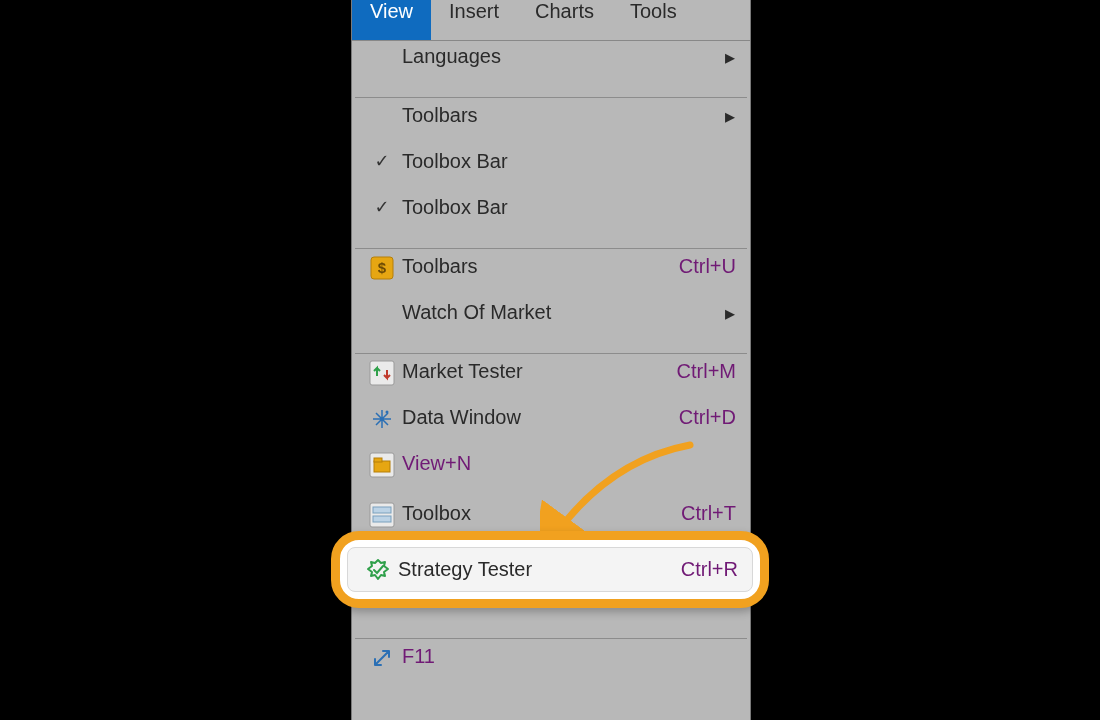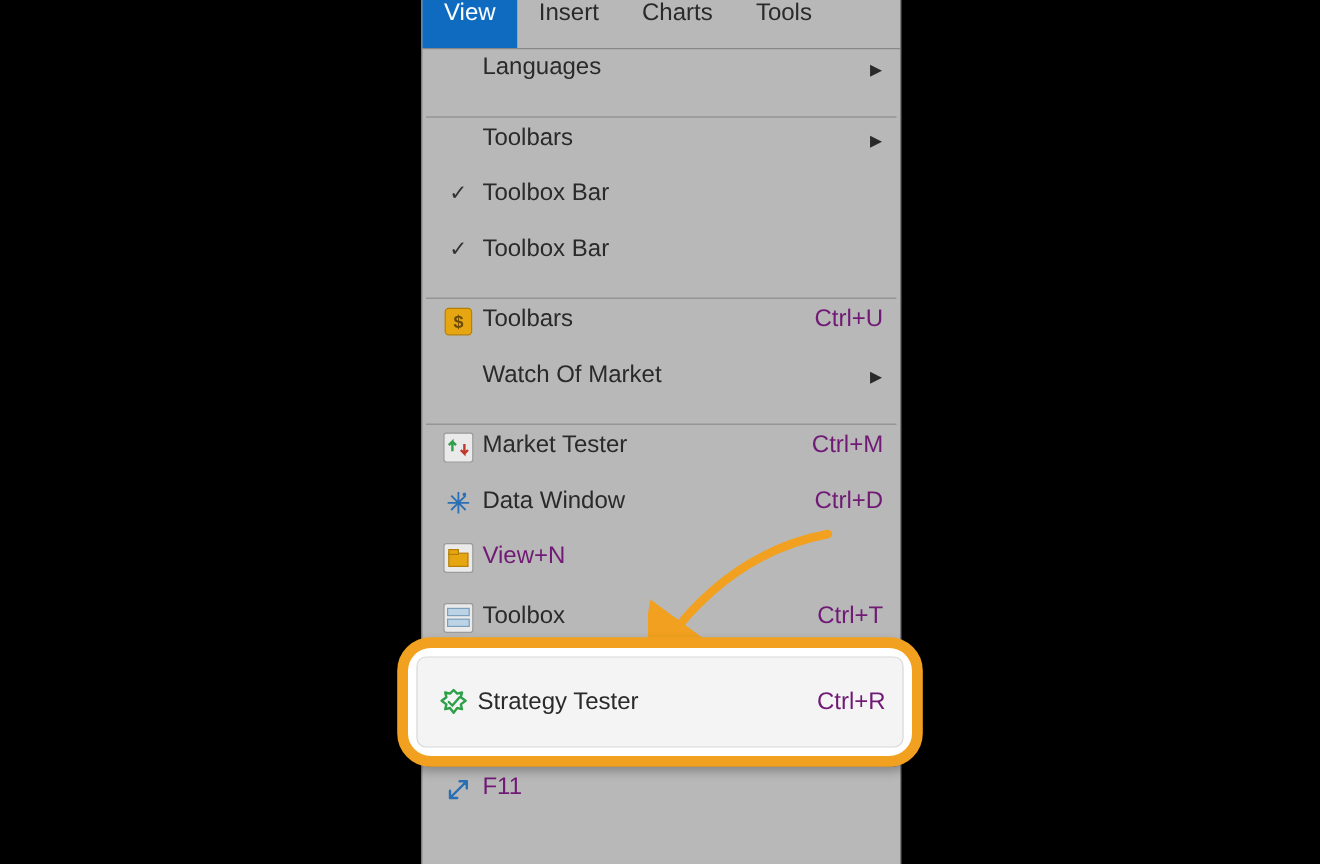--- a/index.html
+++ b/index.html
@@ -10,21 +10,21 @@
   .menu{padding:4px 0}
   .item{height:46px;display:flex;align-items:flex-start;padding:0 14px 0 10px;cursor:pointer}
   .iconcol{width:40px;flex:none;display:flex;align-items:center;justify-content:center}
   .label{flex:1;white-space:nowrap}
   .accel{flex:none;color:#701a75;font-size:20px}
   .submark{flex:none;width:12px;text-align:center}
   .sep{height:1px;background:#8c8c8c;margin:6px 3px}
   .check{font-size:18px;color:#333}
   .ic{width:26px;height:26px;display:flex;align-items:center;justify-content:center}
   
-  .hl-wrap{position:absolute;left:331px;top:531px;width:438px;height:108px;pointer-events:none}
+  .hl-wrap{position:absolute;left:331px;top:531px;width:438px;height:77px;pointer-events:none}
   .hl-outer{position:absolute;inset:0;border:9px solid #f1a11f;border-radius:28px;background:#fff;box-shadow:0 4px 8px rgba(0,0,0,.25)}
   .hl-inner{position:absolute;left:16px;right:16px;top:16px;bottom:16px;background:#f4f4f4;border:1px solid #d8d8d8;border-radius:8px;display:flex;align-items:center;padding:0 14px 0 10px;pointer-events:auto;cursor:pointer}
   
   .arrow{position:absolute;left:540px;top:440px;width:160px;height:120px;pointer-events:none}
 </style>
 </head>
 <body>
 
 <div class="panel">
 

